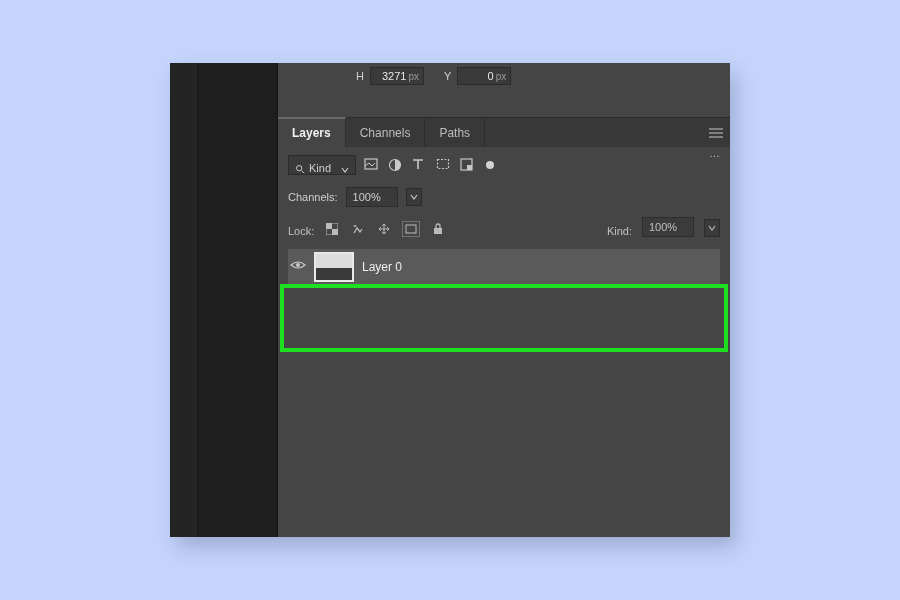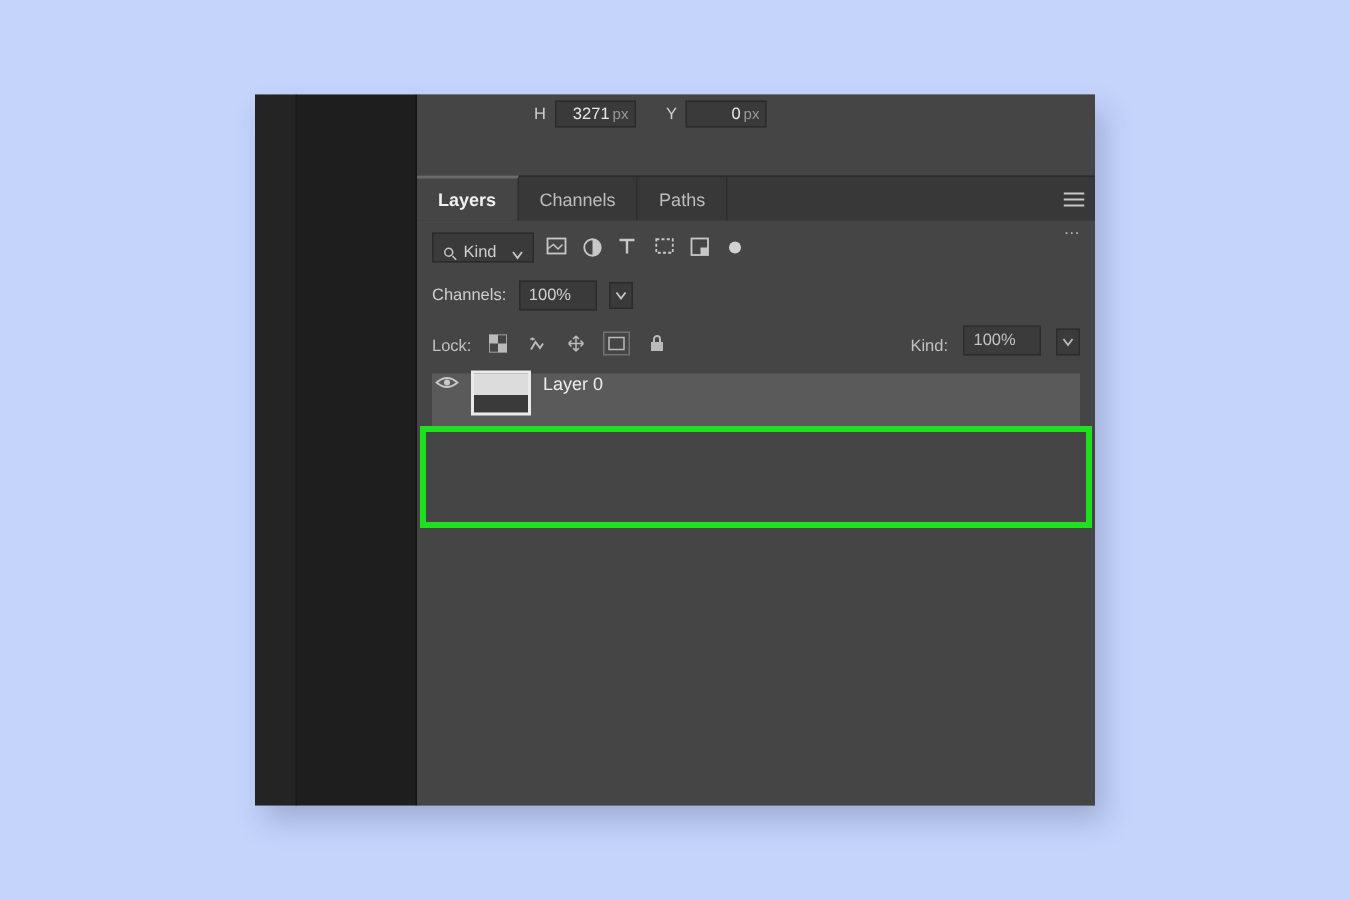--- a/index.html
+++ b/index.html
@@ -137,21 +137,21 @@
   .highlight {
     position: absolute;
     left: 2px; right: 2px;
     top: 221px; height: 68px;
     border: 4px solid #1ee01e;
     pointer-events: none;
   }
   .layeritem {
     margin: 10px 10px 0 10px;
     background: #5a5a5a; height: 36px;
-    display: flex; align-items: flex-start; gap: 10px;
+    display: flex; align-items: center; gap: 10px;
     padding: 0 8px 0 2px;
   }
   .eye { width: 16px; height: 16px; }
   .thumb {
     width: 36px; height: 26px;
     background: linear-gradient(#dcdcdc 55%, #3a3a3a 55%);
     outline: 2px solid #eaeaea;
   }
   .layername { font-size: 12px; color: #eee; }
 

